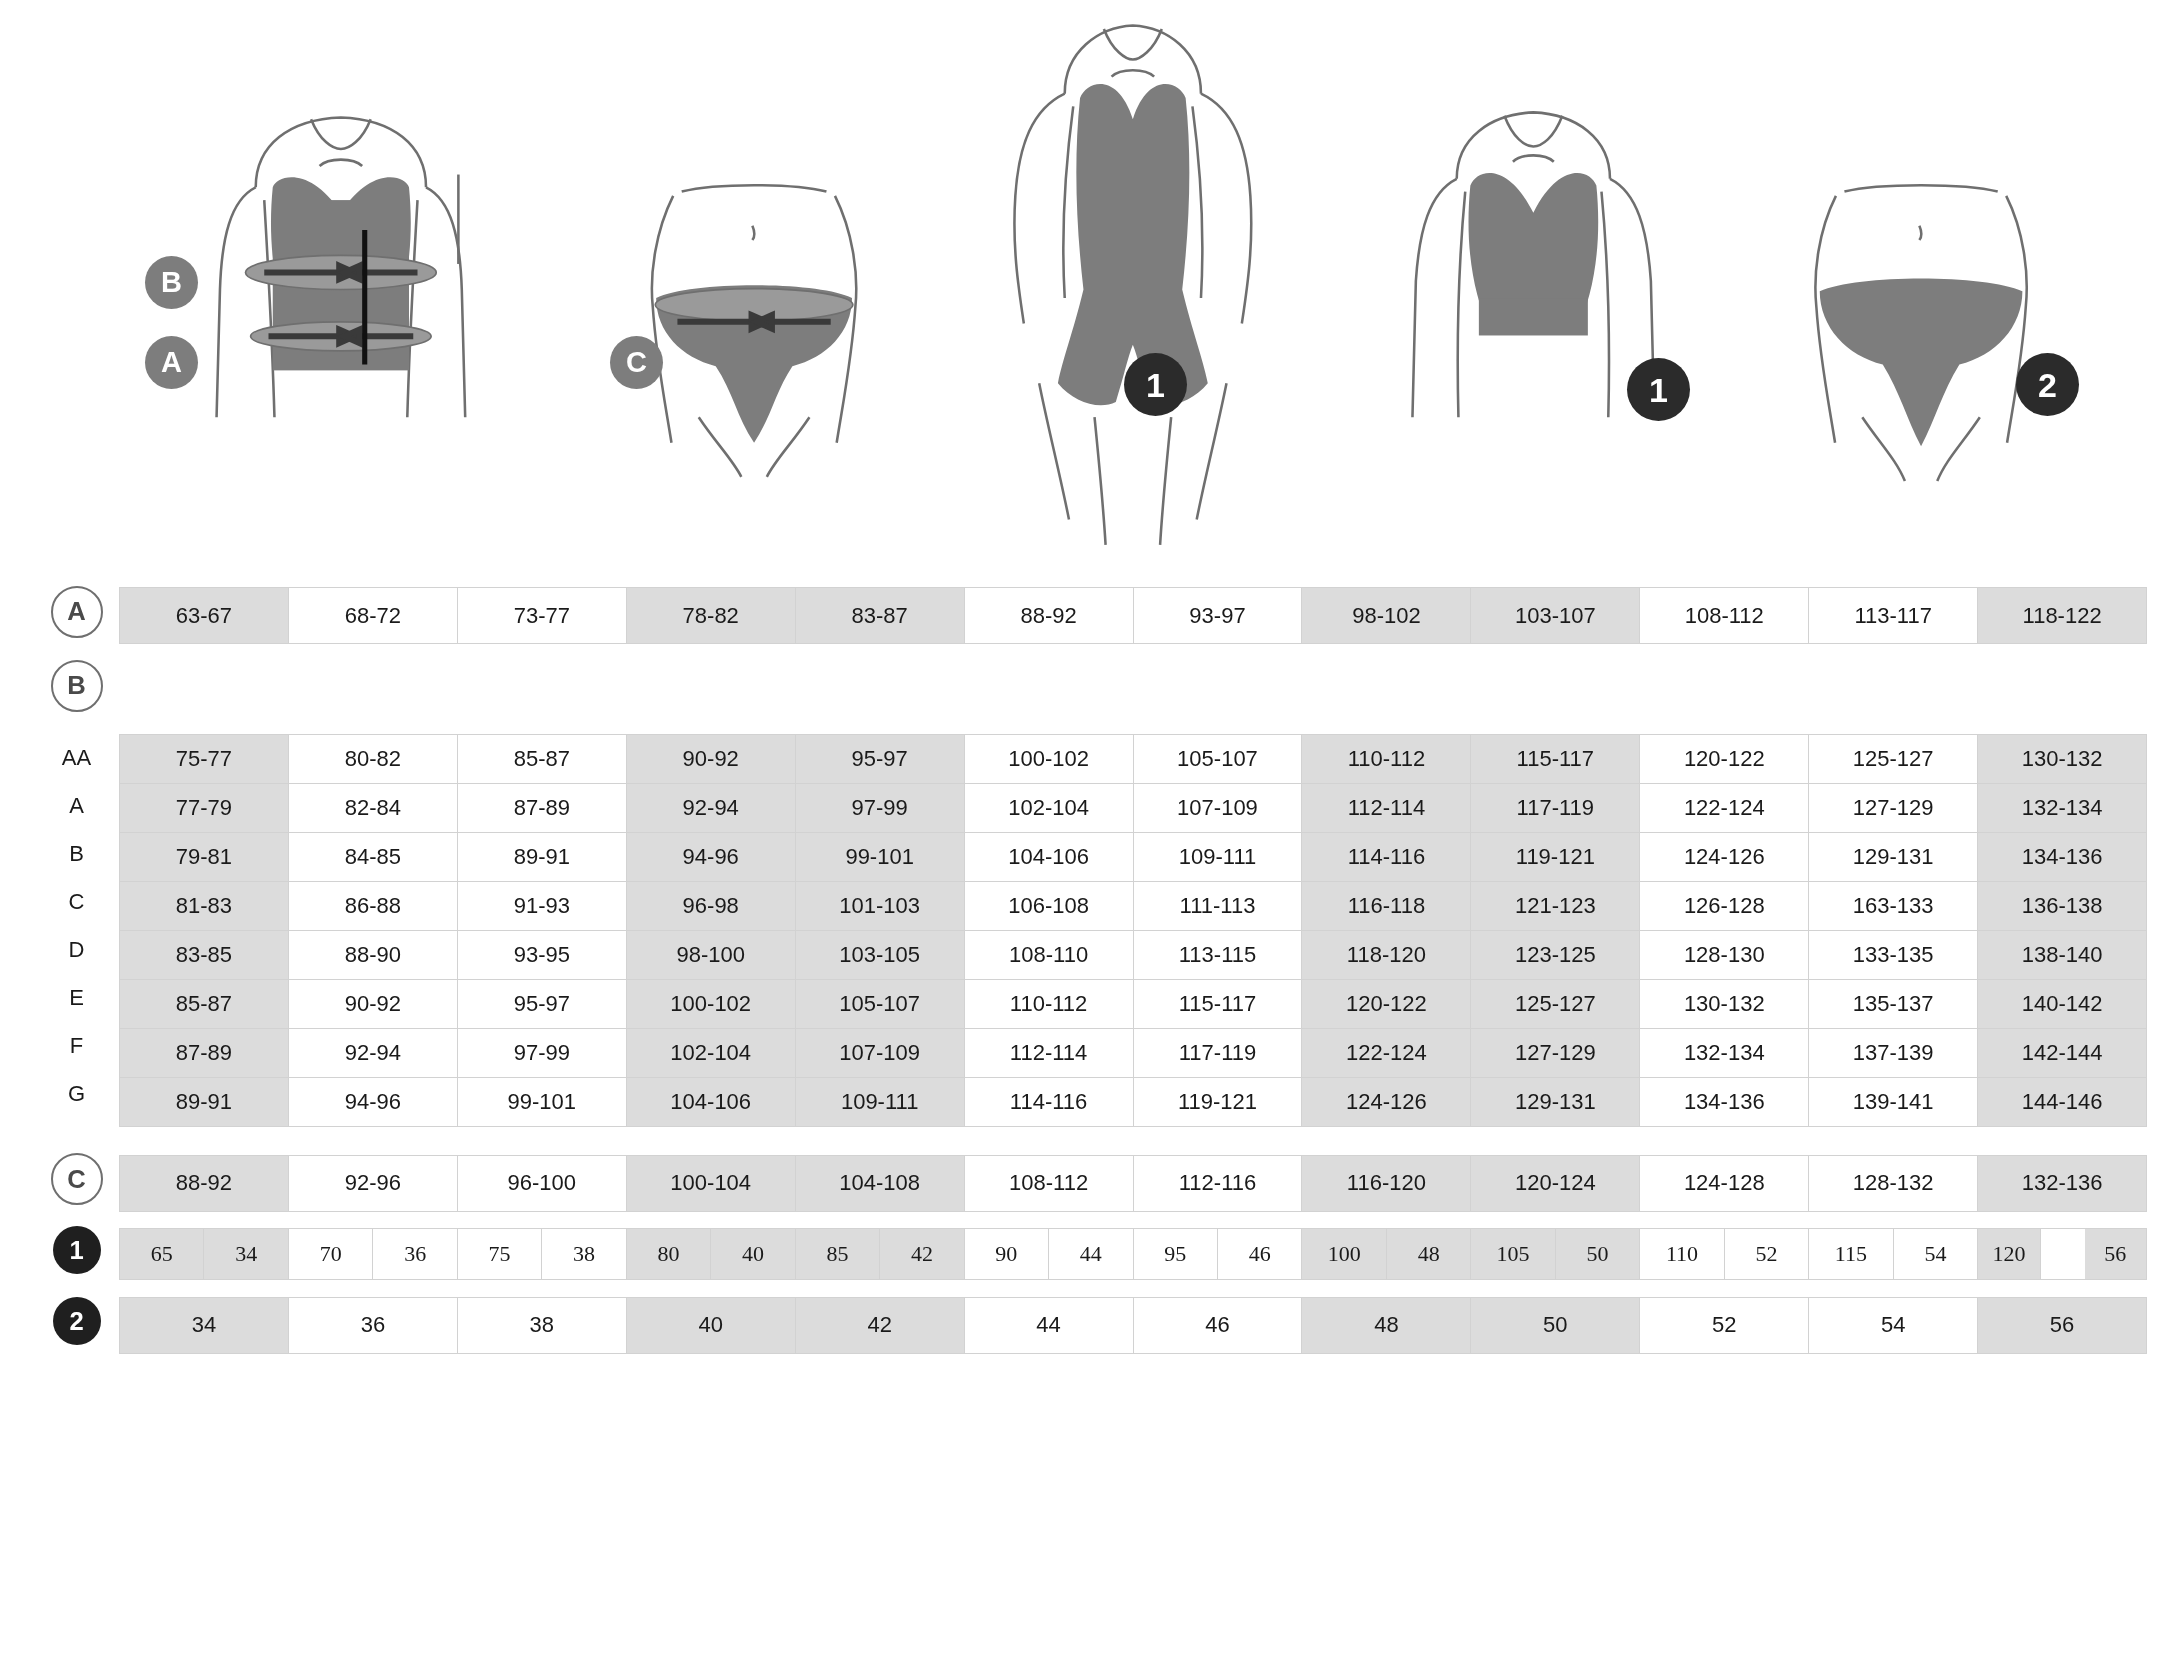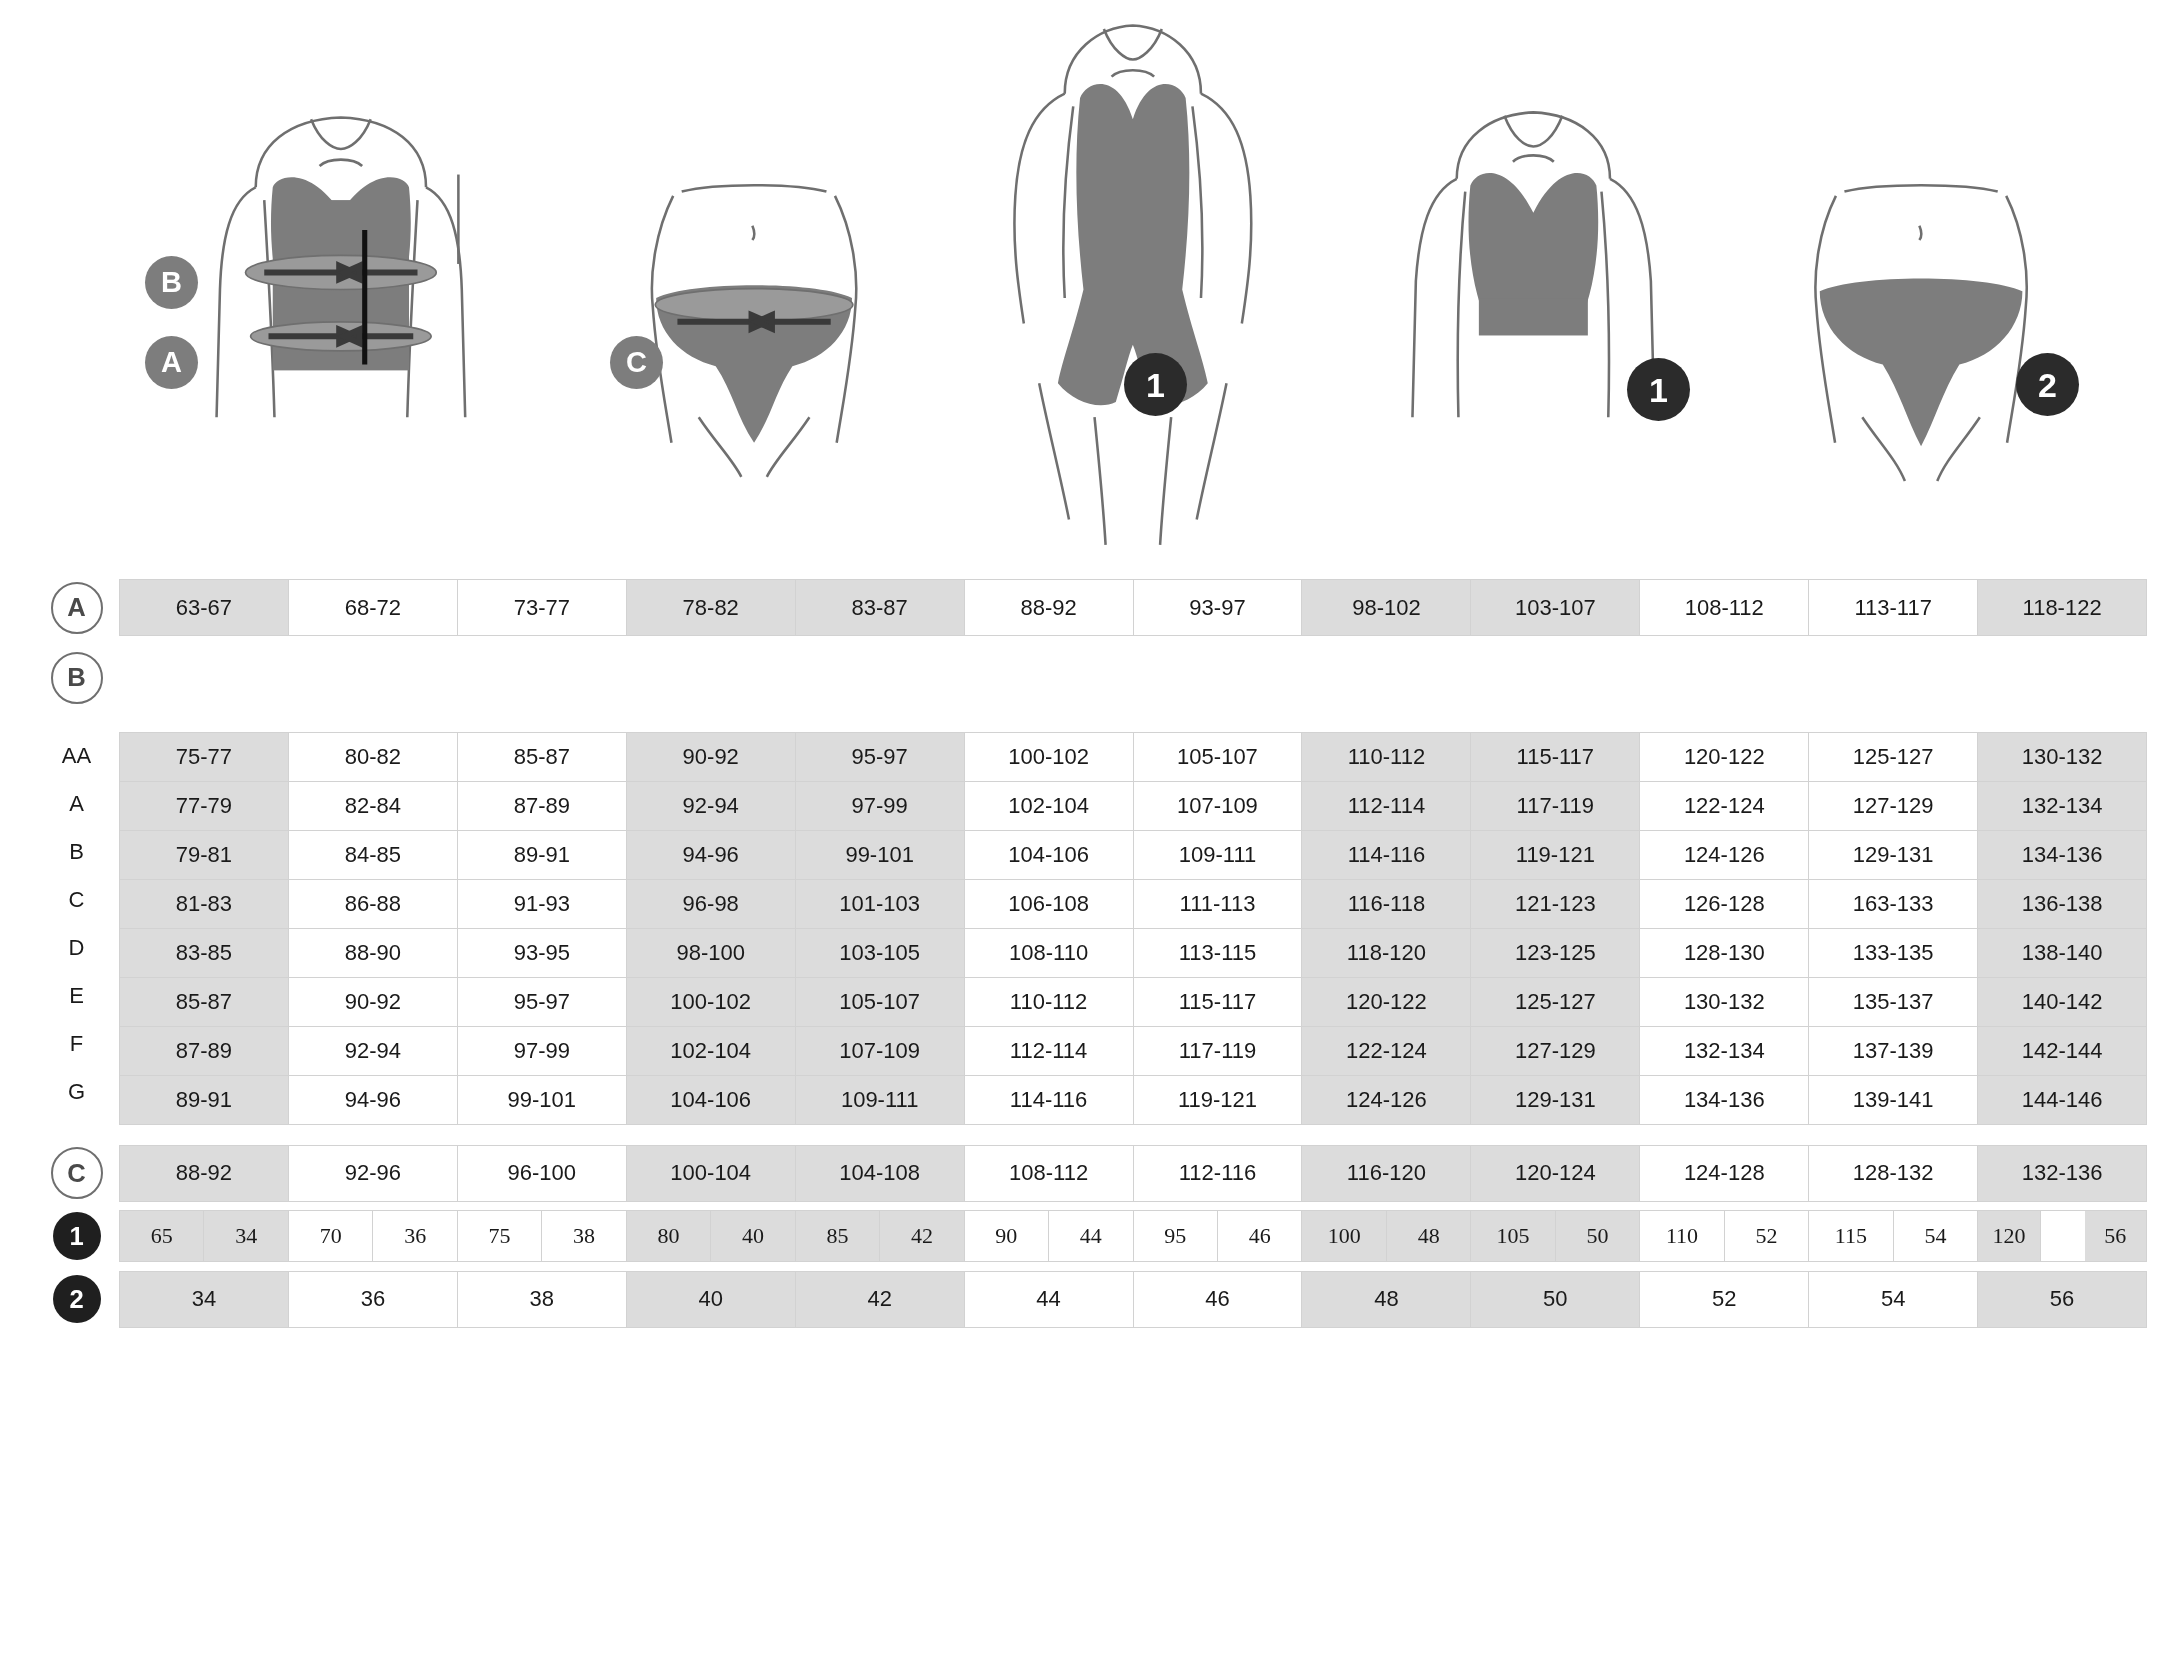--- a/index.html
+++ b/index.html
@@ -87,38 +87,39 @@
     width: 85px;
     flex: 0 0 85px;
     display: flex;
     justify-content: center;
   }
   .cells {
     display: flex;
     flex: 1 1 auto;
     border: 0.9px solid #d2d2d2;
     box-sizing: border-box;
+    margin-top: 8px;
   }
   .cell {
     flex: 1 1 0;
     text-align: center;
     font-size: 22px;
     padding: 14.5px 0;
     border-right: 0.9px solid #d2d2d2;
     box-sizing: border-box;
     white-space: nowrap;
   }
   .cell:last-child { border-right: none; }
   .shade { background: #dcdcdc; }
   .plain { background: #ffffff; }
 
   
   .matrix {
     display: flex;
-    margin-top: 21px;
+    margin-top: 15px;
     margin-bottom: 20.4px;
   }
   .matrix .cuplabels {
     width: 85px;
     flex: 0 0 85px;
     display: flex;
     flex-direction: column;
   }
   .cuplabel {
     height: 48px;

